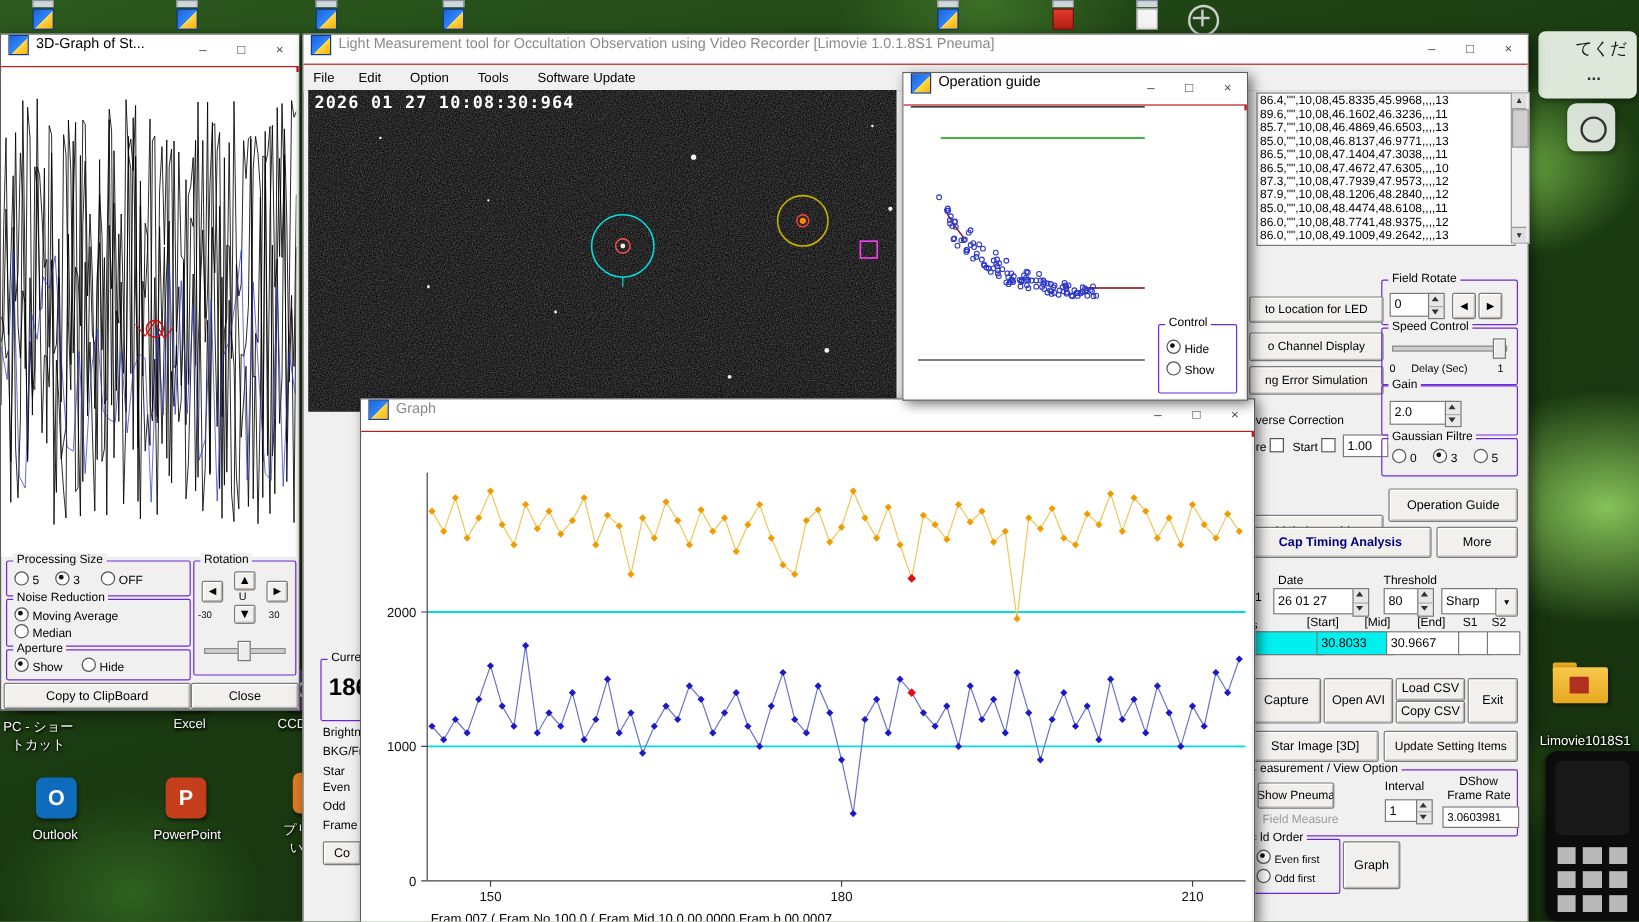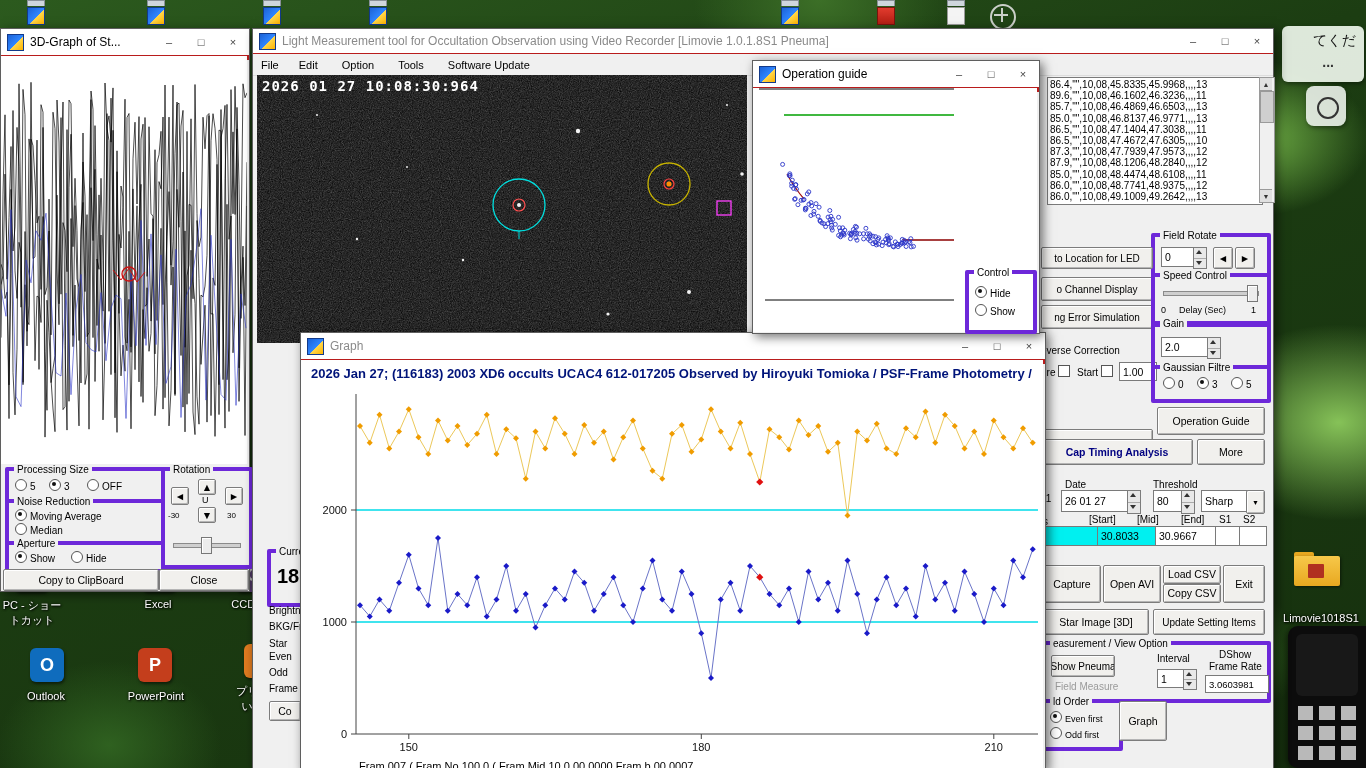--- a/index.html
+++ b/index.html
@@ -9,28 +9,28 @@
       radial-gradient(200px 140px at 98% 55%, #86c258, transparent 70%),
       radial-gradient(150px 100px at 88% 85%, #3f7a28, transparent 70%),
       radial-gradient(180px 120px at 70% 97%, #54933a, transparent 70%),
       radial-gradient(160px 120px at 8% 97%, #2f6120, transparent 70%),
       radial-gradient(140px 100px at 4% 40%, #457f2e, transparent 70%),
       radial-gradient(220px 150px at 40% 100%, #234d18, transparent 70%),
       radial-gradient(180px 130px at 60% 0%, #3c6f27, transparent 70%),
       linear-gradient(160deg, #2c5a1e 0%, #1c3d12 40%, #16300e 100%);}
   .abs{position:absolute}
   .win{position:absolute;background:#f0f0f0;border:1px solid #5f5f5f;box-shadow:3px 3px 10px rgba(0,0,0,.55)}
-  .tb{height:26px;background:#fff;display:flex;align-items:center;padding-left:6px;gap:6px;position:relative;border-bottom:5px solid #b91c1c}
+  .tb{height:26px;background:#fff;display:flex;padding-left:6px;gap:6px;position:relative;border-bottom:5px solid #b91c1c}
   .tb .t{font-size:12px;white-space:nowrap;overflow:hidden}
   .tb.inactive .t{color:#8a8a8a}
   .tbb{position:absolute;right:0;top:0;display:flex;height:100%}
   .tbb span{width:32px;height:100%;display:flex;align-items:center;justify-content:center;font-size:11px;color:#444}
   .appico{width:15px;height:15px;flex:0 0 15px;border:1px solid #123a8a;
     background:linear-gradient(135deg,#1c62d6 0%,#2f86ff 54%,#ffd84d 54%,#ffb300 100%)}
-  .gb{position:absolute;border:4px solid #6d28d9;border-radius:2px}
+  .gb{position:absolute;border:1px solid #6d28d9;border-radius:2px}
   .gb>.lg{position:absolute;top:-7px;left:5px;background:#f0f0f0;padding:0 3px;font-size:10px;line-height:12px;white-space:nowrap}
   .b{position:absolute;background:#f1f0ed;border:1px solid #7c7c7c;border-radius:2px;
      box-shadow:inset 1px 1px 0 #ffffff, inset -1px -1px 0 #b5b5b5;
      display:flex;align-items:center;justify-content:center;font-size:10.5px;text-align:center;line-height:11px;overflow:hidden;white-space:nowrap}
   .tx{position:absolute;background:#fff;border:1px solid #7a7a7a;font-size:10.5px;display:flex;align-items:center;padding:0 3px;overflow:hidden;white-space:nowrap}
   .cyanbox{background:#00f0f0}
   .rd{display:inline-block;width:10px;height:10px;border:1px solid #555;border-radius:50%;background:#fff;vertical-align:-1px;margin-right:3px;position:relative}
   .rd.on:after{content:"";position:absolute;left:2px;top:2px;width:4px;height:4px;border-radius:50%;background:#111}
   .cbx{display:inline-block;width:10px;height:10px;border:1px solid #555;background:#fff;vertical-align:-1px;margin-right:3px}
   .ropt{white-space:nowrap;font-size:10px}
@@ -542,21 +542,20 @@
         <path d="M653.75 247.8L656.75 250.8L653.75 253.8L650.75 250.8Z" fill="#1a1ac8"></path>
         <path d="M663.5 208.6L666.5 211.6L663.5 214.6L660.5 211.6Z" fill="#1a1ac8"></path>
         <path d="M673.25 231L676.25 234L673.25 237L670.25 234Z" fill="#1a1ac8"></path>
         <path d="M683 259L686 262L683 265L680 262Z" fill="#1a1ac8"></path>
         <path d="M692.75 225.4L695.75 228.4L692.75 231.4L689.75 228.4Z" fill="#1a1ac8"></path>
         <path d="M702.5 242.2L705.5 245.2L702.5 248.2L699.5 245.2Z" fill="#1a1ac8"></path>
         <path d="M712.25 197.4L715.25 200.4L712.25 203.4L709.25 200.4Z" fill="#1a1ac8"></path>
         <path d="M722 214.2L725 217.2L722 220.2L719 217.2Z" fill="#1a1ac8"></path>
         <path d="M731.75 186.2L734.75 189.2L731.75 192.2L728.75 189.2Z" fill="#1a1ac8"></path>
       </svg>
-    <div class="gtitle" style="left:10px;top:6px;width:722px">2026 Jan 27; (116183) 2003 XD6 occults UCAC4 612-017205 Observed by Hiroyuki Tomioka / PSF-Frame Photometry /</div>
     <div class="lbl" style="left:58px;top:400px;font-size:11px">Fram 007   ( Fram No 100.0 ( Fram Mid 10.0   00.0000   Fram b   00.0007</div>
   </div>
 </div>
 
 <div class="win" id="winop" style="left:752px;top:60px;width:286px;height:272px;z-index:30">
   <div class="tb">
     <span class="appico"></span>
     <span class="t">Operation guide</span>
     <span class="tbb">
       <span>–</span>

